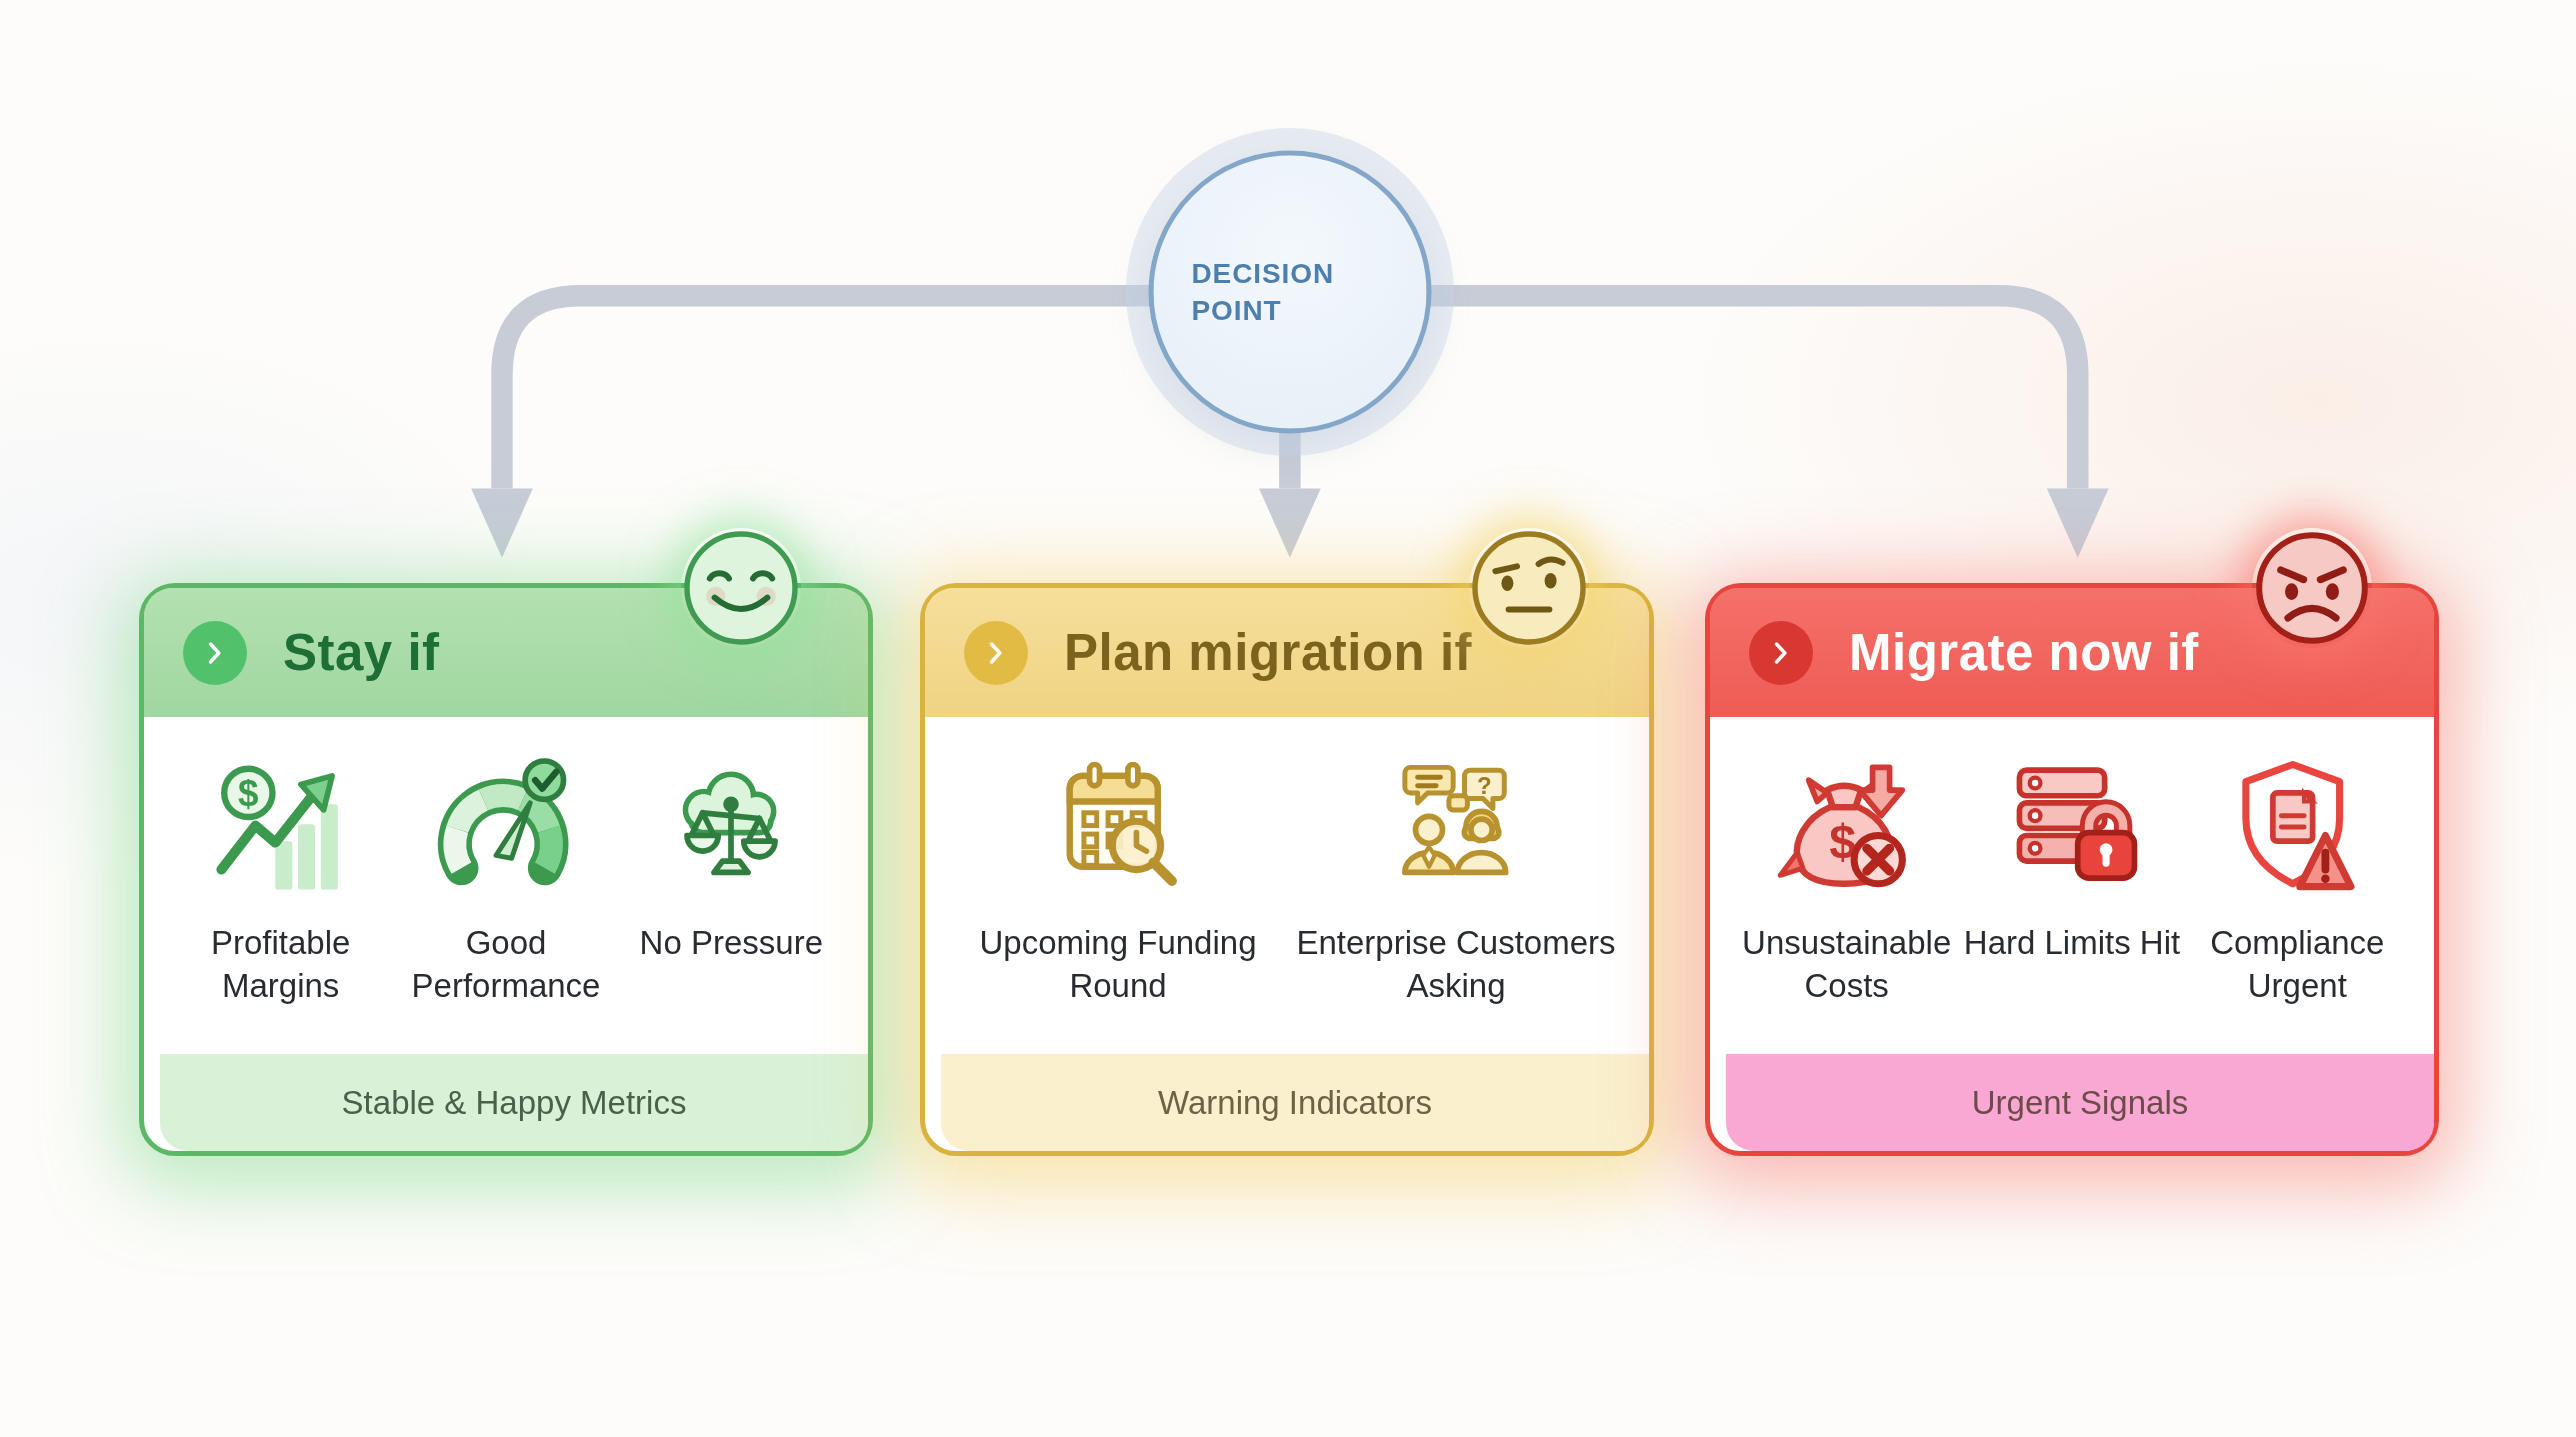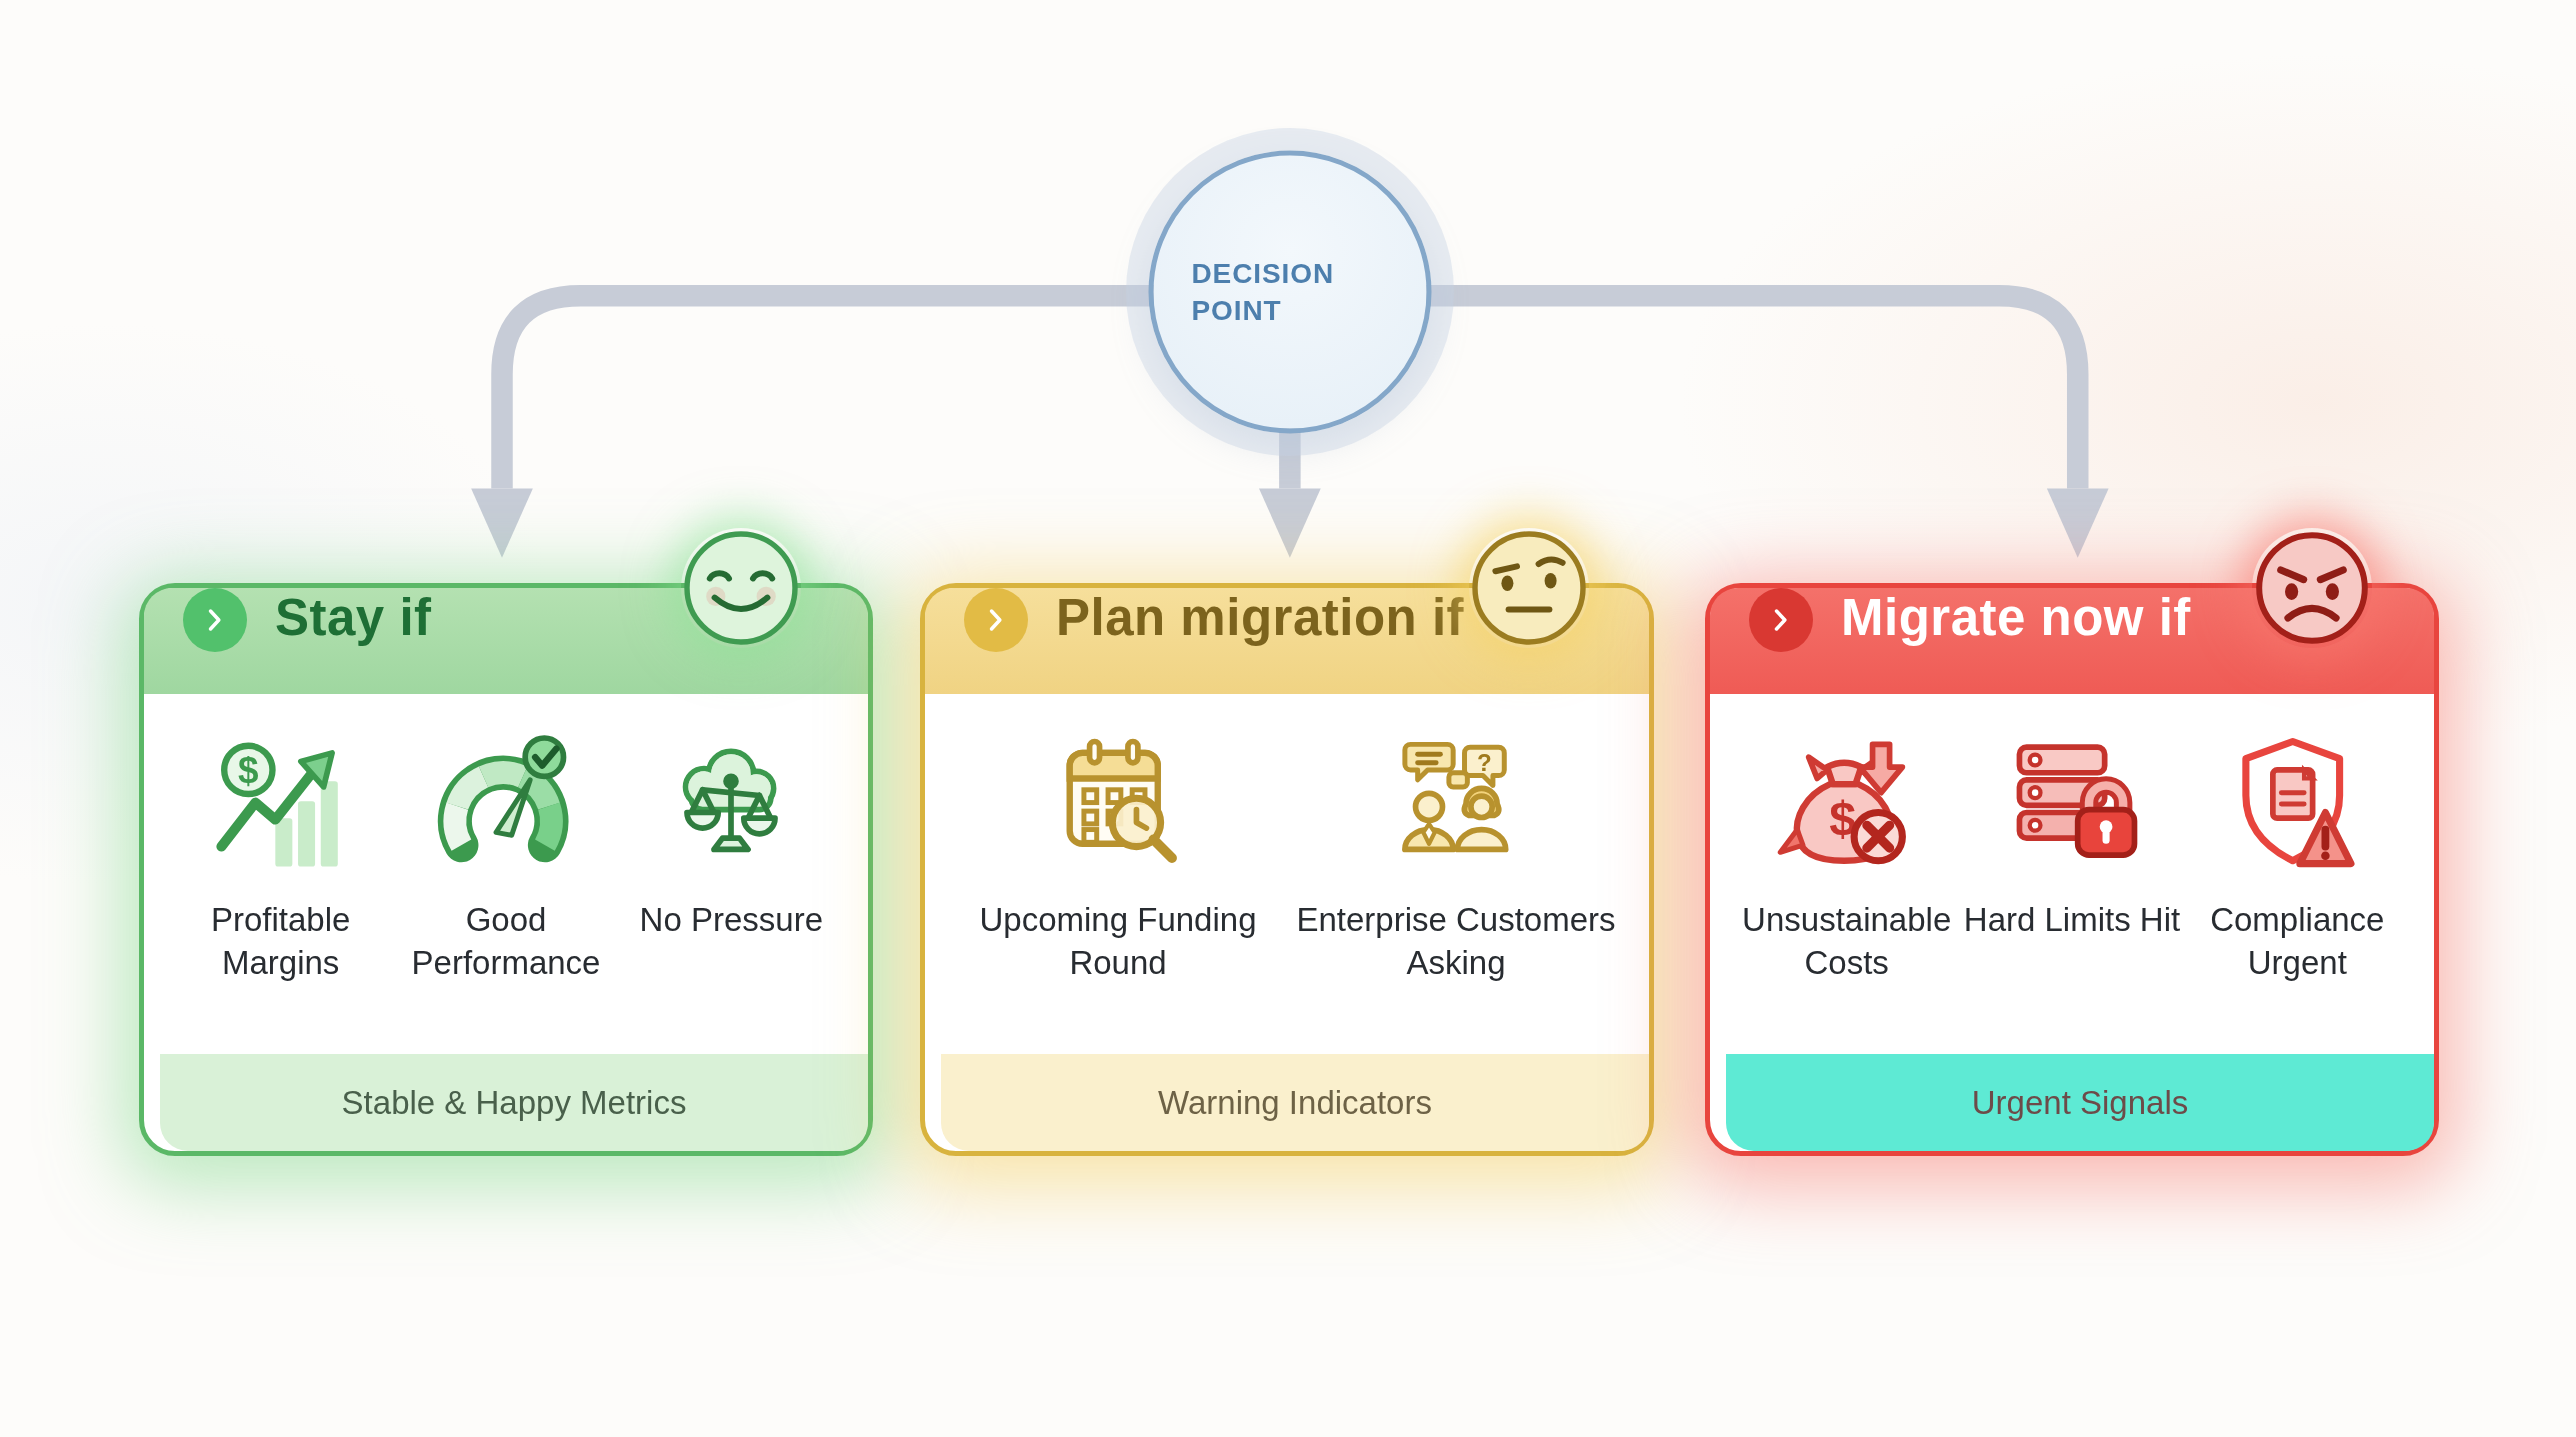--- a/index.html
+++ b/index.html
@@ -27,21 +27,21 @@
   }
   
   .card{
     position:absolute;top:583px;width:734px;height:573px;background:#ffffff;
     border-radius:36px;z-index:2;box-sizing:border-box;
   }
   .card-stay{left:139px;border:5.6px solid #5bb867;box-shadow:0 13px 75px 19px rgba(125,215,135,.5);}
   .card-plan{left:920px;border:5.6px solid #d8b33e;box-shadow:0 13px 75px 19px rgba(243,205,92,.5);}
   .card-migrate{left:1705px;border:5.6px solid #e8453e;box-shadow:0 13px 75px 19px rgba(248,120,110,.5);}
   .card-header{
-    height:106px;display:flex;align-items:flex-start;gap:28px;padding:0 39px;
+    height:129px;display:flex;align-items:center;gap:36px;padding:0 39px;
     border-radius:28px 28px 0 0;
   }
   .card-stay .card-header{background:linear-gradient(180deg,#b4e1b1,#9fd7a0);}
   .card-plan .card-header{background:linear-gradient(180deg,#f6df9b,#f0d383);}
   .card-migrate .card-header{background:linear-gradient(180deg,#f4716a,#ef5b55);}
   .chevron-badge{
     width:64px;height:64px;border-radius:50%;flex:0 0 auto;
     display:flex;align-items:center;justify-content:center;
   }
   .card-stay .chevron-badge{background:#52c16c;}
@@ -61,21 +61,21 @@
   .signal-label{
     font-size:33px;color:#282c31;text-align:center;line-height:1.3;
   }
   .card-footer{
     position:absolute;left:16px;right:0;bottom:0;height:97px;
     display:flex;align-items:center;justify-content:center;
     border-radius:0 0 28px 28px;font-size:33px;
   }
   .card-stay .card-footer{background:#d9f1d7;color:#49604b;}
   .card-plan .card-footer{background:#faf0cd;color:#6d6246;}
-  .card-migrate .card-footer{background:#5eead4;color:#6d4b49;margin-top:26px;}
+  .card-migrate .card-footer{background:#f9a8d4;color:#6d4b49;margin-top:26px;}
   
   .mood-badge{position:absolute;top:-60px;width:120px;height:120px;border-radius:50%;}
   .card-stay .mood-badge{right:67px;box-shadow:0 0 43px 13px rgba(140,225,150,.55);}
   .card-plan .mood-badge{right:60px;box-shadow:0 0 43px 13px rgba(245,210,100,.6);}
   .card-migrate .mood-badge{right:62px;box-shadow:0 0 43px 13px rgba(248,120,110,.6);}
   .mood-badge svg{width:120px;height:120px;display:block;}
 </style>
 </head>
 <body>
 

